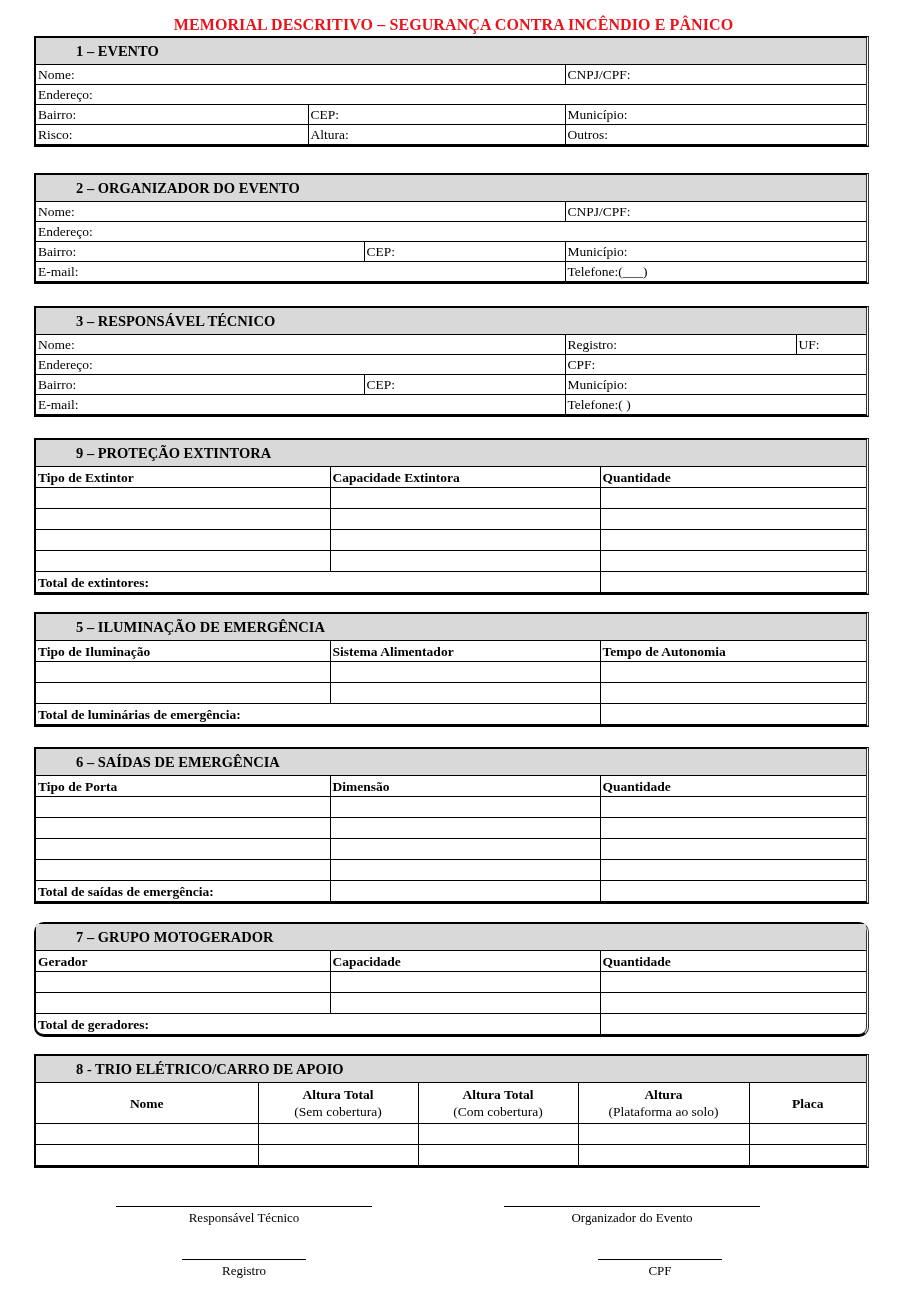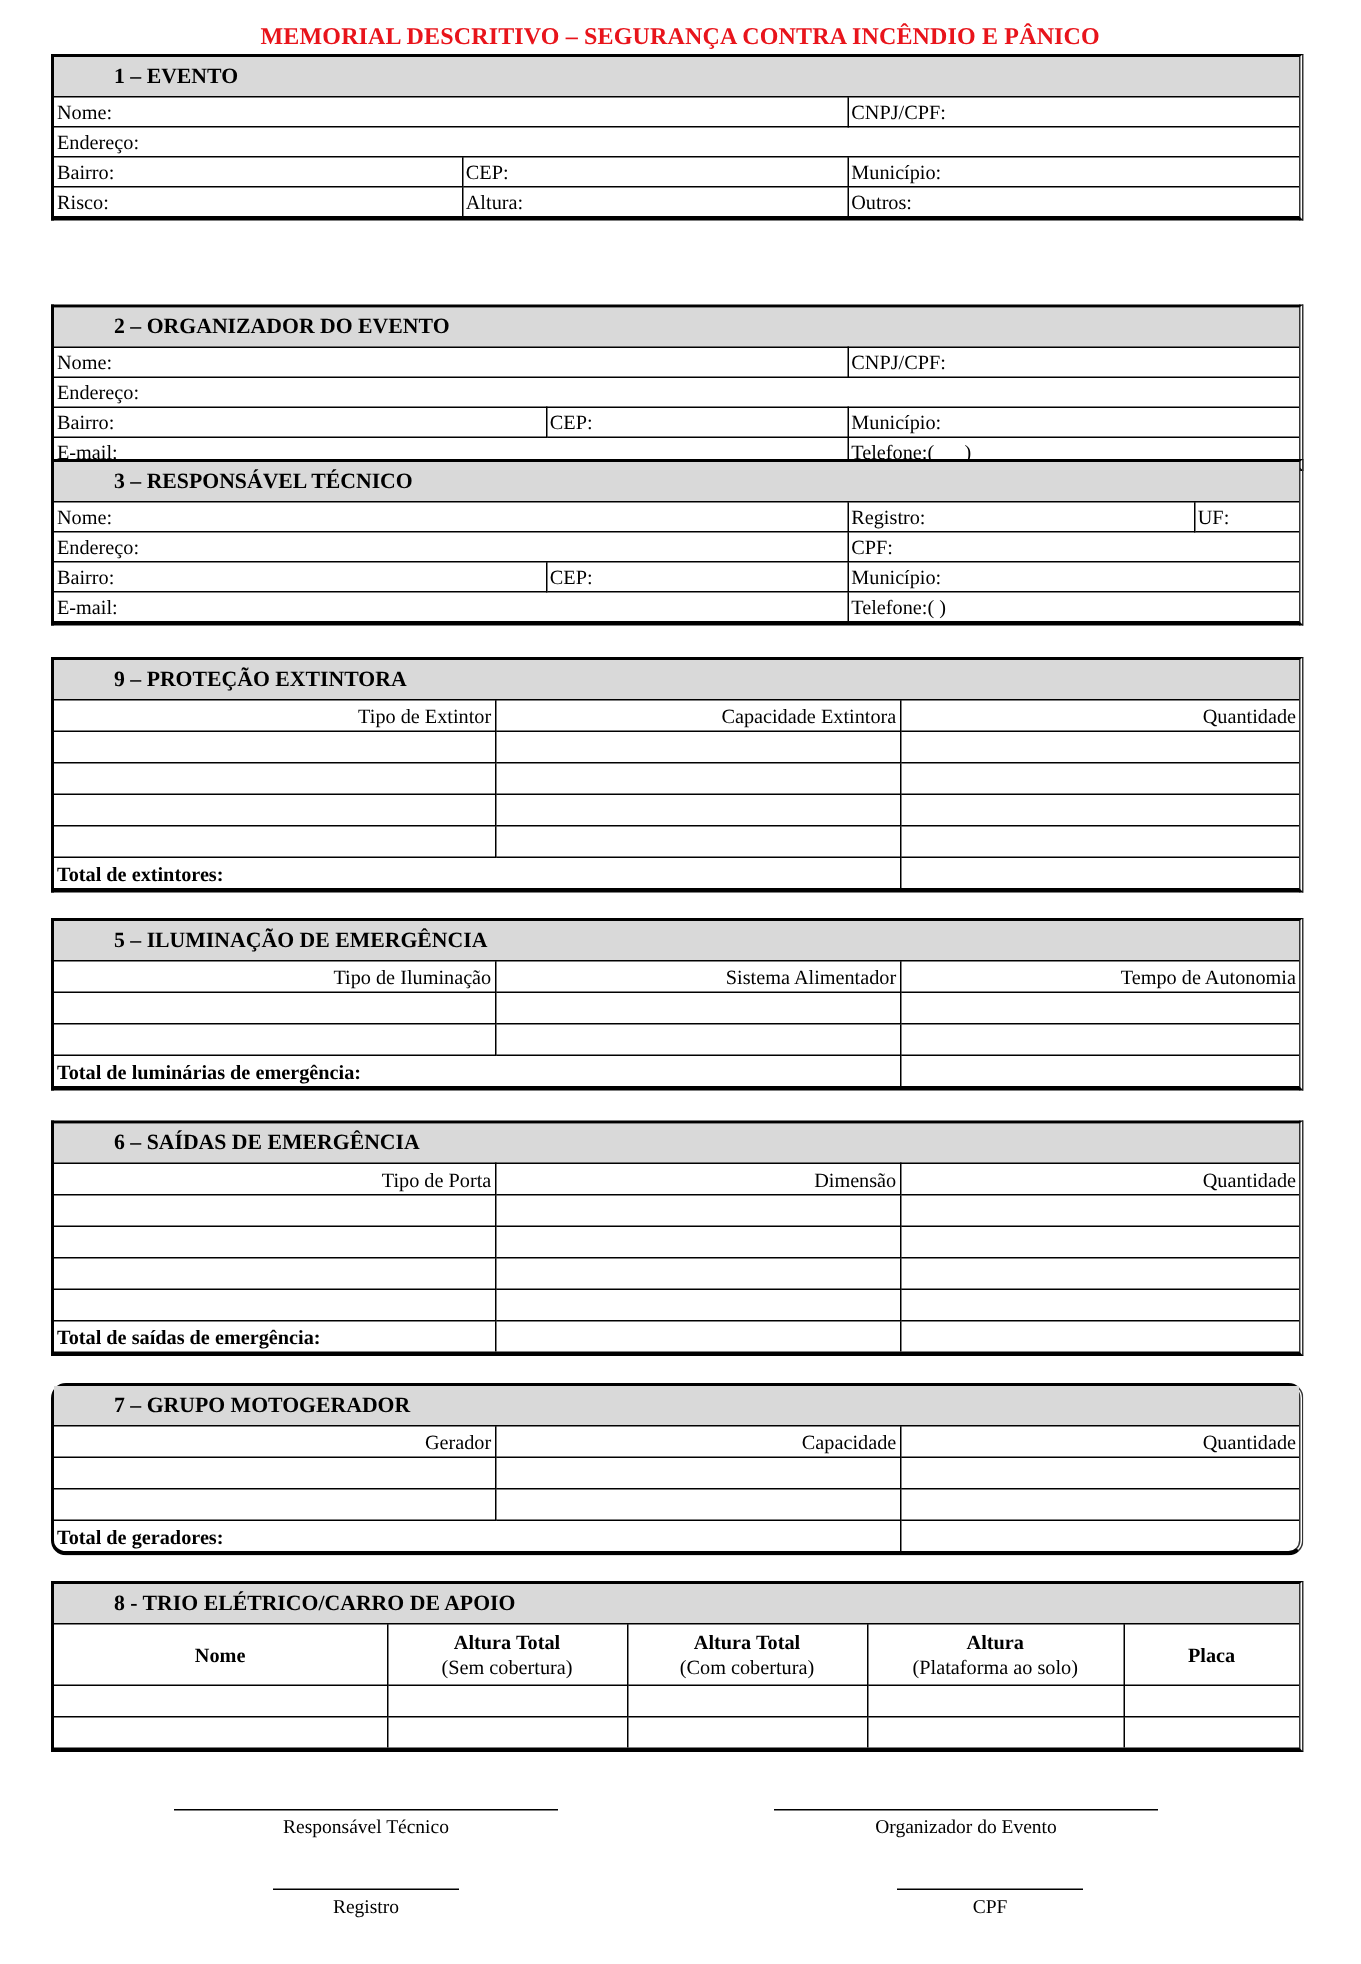--- a/index.html
+++ b/index.html
@@ -14,21 +14,21 @@
   .sec table { width: 100%; border-collapse: collapse; table-layout: fixed; }
   .sec td, .sec th { border: 1px solid #000; padding: 0 2px; font-size: 13.5px;
                      line-height: 19px; height: 19px; white-space: nowrap; overflow: hidden;
                      vertical-align: middle; }
   .sec tr:first-child td, .sec tr:first-child th { border-top: none; padding-left: 40px; }
   .sec tr td:first-child, .sec tr th:first-child { border-left: none; }
   .sec tr td:last-child, .sec tr th:last-child { border-right: none; }
   .sec tr:last-child td { border-bottom: none; }
   .hdr { background: #d9d9d9; font-weight: bold; font-size: 14.5px !important;
          height: 26px !important; line-height: 26px !important; text-align: left; }
-  .colh { font-weight: normal; text-align: right; font-size: 14px; height: 20px; }
+  .colh { font-weight: bold; text-align: left; font-size: 14px; height: 20px; }
   .grid td { height: 20px; }
   .tot { font-weight: bold; }
   .colh2 { font-weight: bold; text-align: center; font-size: 14px; line-height: 17px !important;
            height: 40px !important; white-space: normal !important; }
   .colh2 .sub { font-weight: normal; display: block; }
   .sig { position: absolute; text-align: center; font-size: 13px; }
   .sig .line { border-top: 1px solid #000; height: 0; }
   .sig .lbl { margin-top: 3px; }
 </style>
 </head>
@@ -61,21 +61,21 @@
     </tr>
     <tr>
       <td>Risco:</td>
       <td>Altura:</td>
       <td>Outros:</td>
     </tr>
   </tbody>
     </table>
 </div>
 
-<div class="sec" style="top:173px;margin-top:30px;">
+<div class="sec" style="top:173px;">
   <table>
     <colgroup>
         <col style="width:328px">
         <col style="width:201px">
         <col>
       </colgroup>
     <tbody>
         <tr>
           <td colspan="3" class="hdr">2 – ORGANIZADOR DO EVENTO</td>
         </tr>
@@ -325,21 +325,21 @@
           <td></td>
         </tr>
   </tbody>
     </table>
 </div>
 
 <div class="sig" style="left:116px; top:1206px; width:256px;">
   <div class="line"></div>
   <div class="lbl">Responsável Técnico</div>
 </div>
-<div class="sig" style="left:516px; top:1206px; width:256px;">
+<div class="sig" style="left:504px; top:1206px; width:256px;">
   <div class="line"></div>
   <div class="lbl">Organizador do Evento</div>
 </div>
 <div class="sig" style="left:182px; top:1259px; width:124px;">
   <div class="line"></div>
   <div class="lbl">Registro</div>
 </div>
 <div class="sig" style="left:598px; top:1259px; width:124px;">
   <div class="line"></div>
   <div class="lbl">CPF</div>

